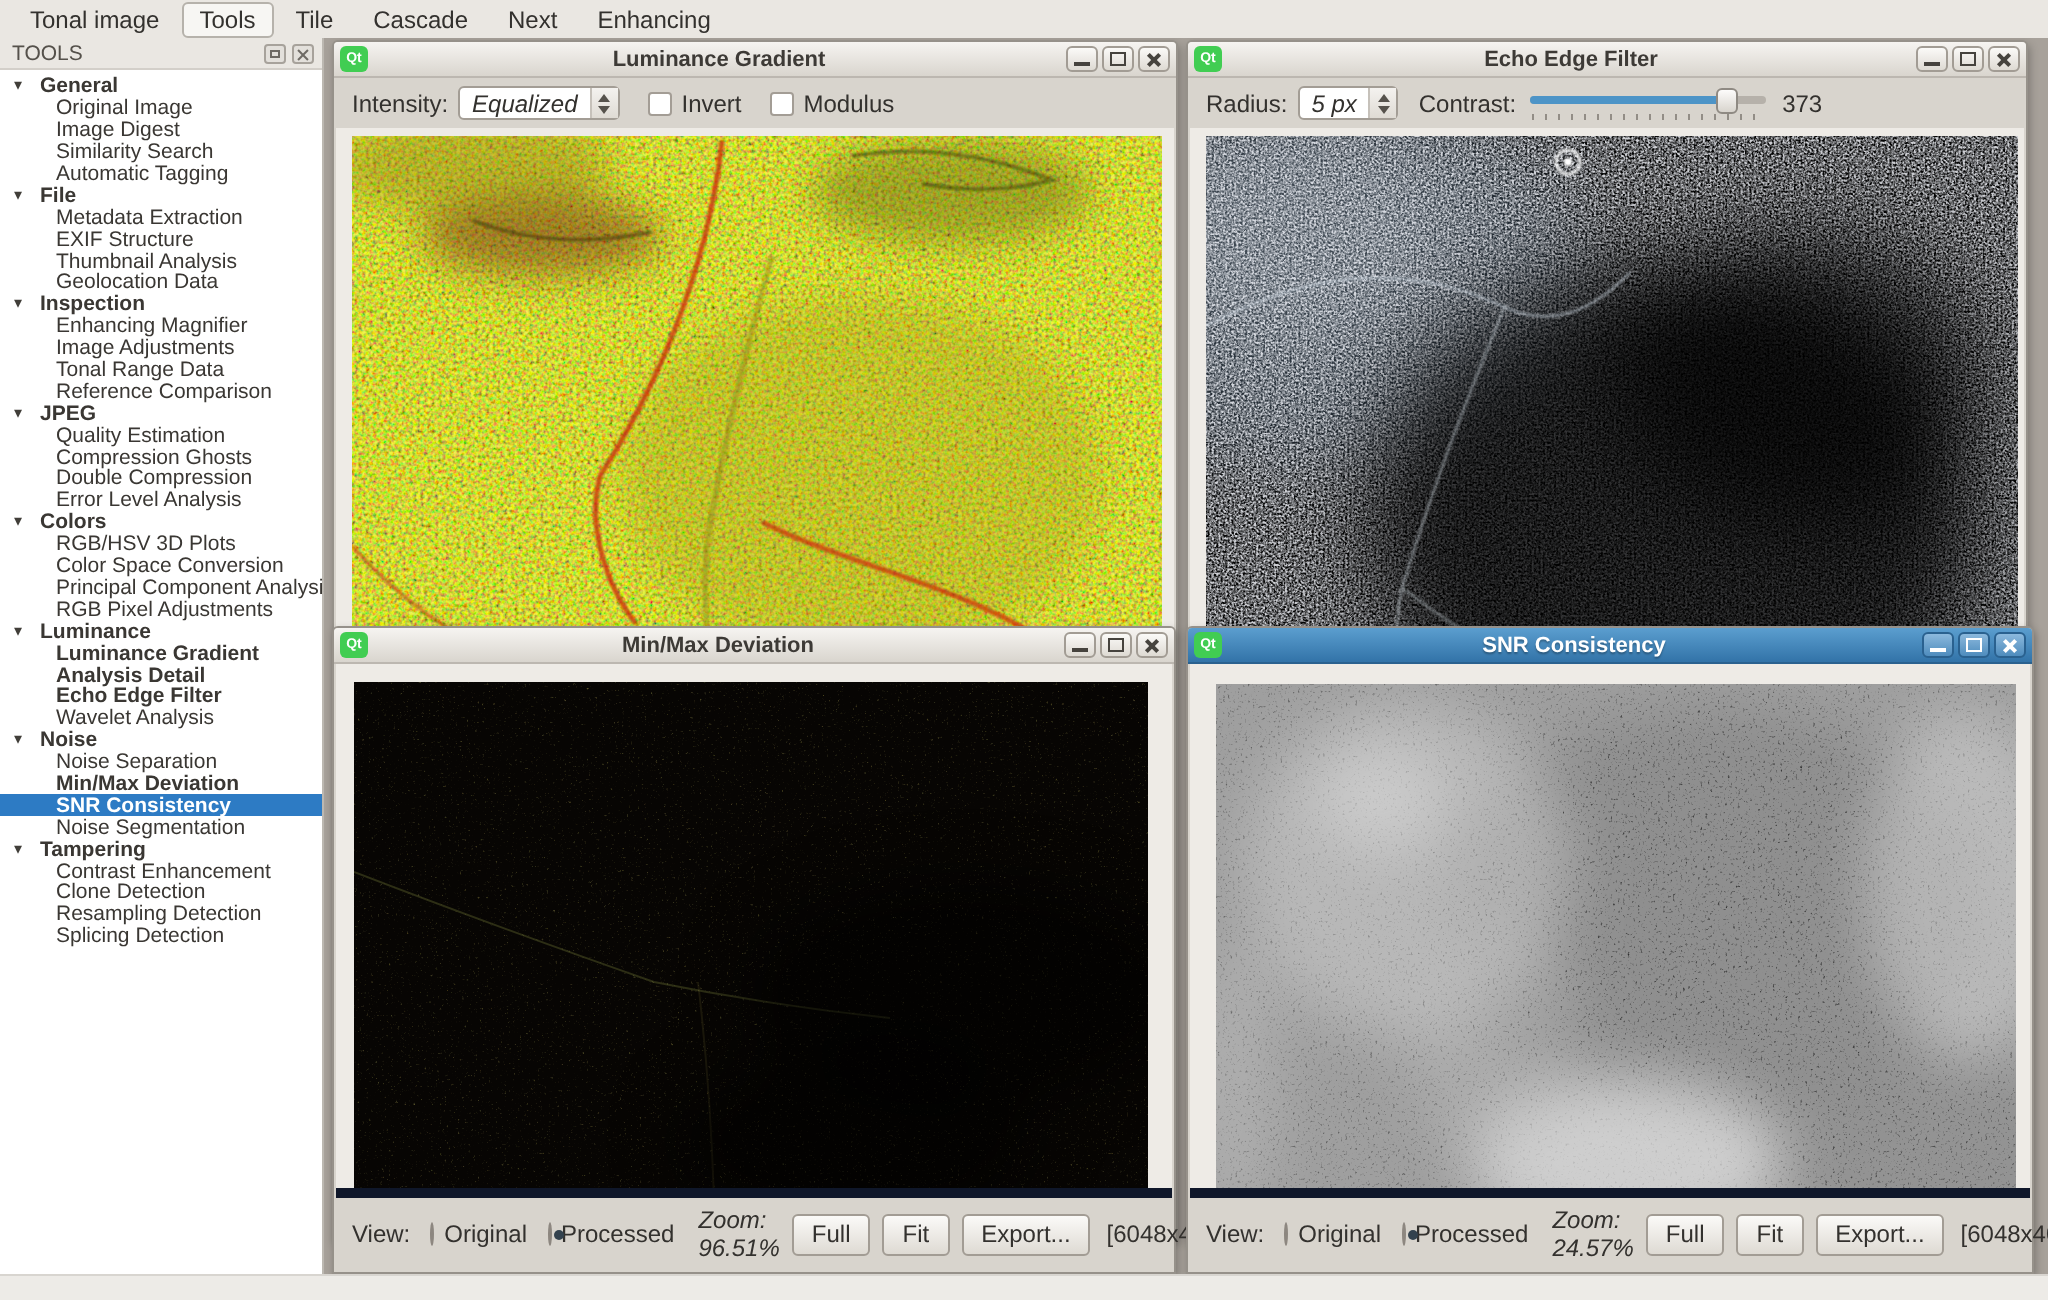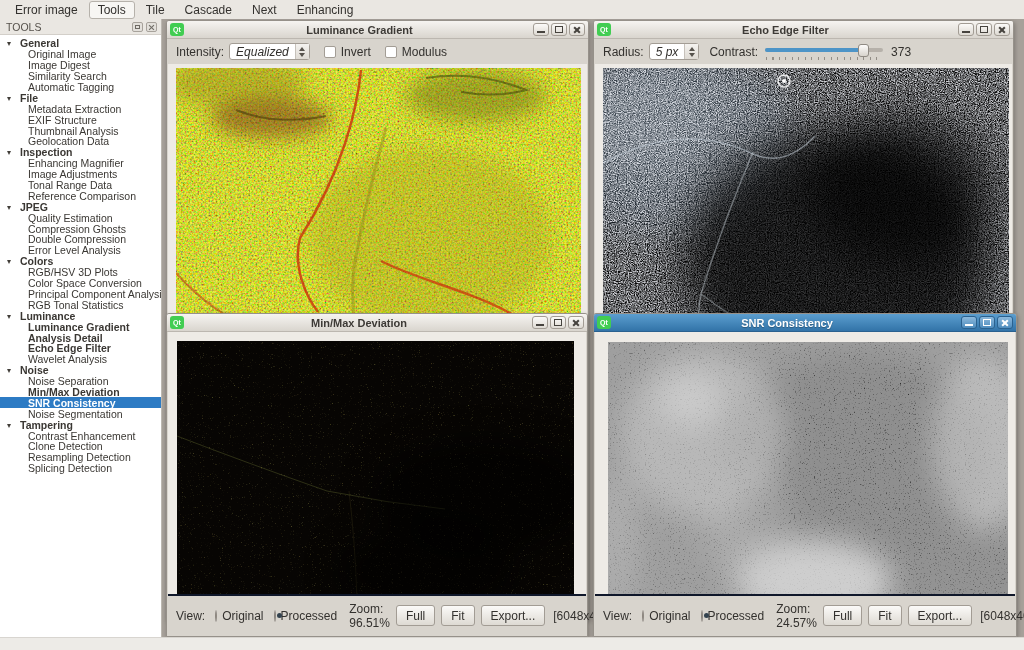--- a/index.html
+++ b/index.html
@@ -79,35 +79,35 @@
   .slider-ticks{position:absolute;left:1px;right:1px;top:13px;height:3px;
     background-image:repeating-linear-gradient(90deg,#928d86 0,#928d86 1px,transparent 1px,transparent 6.5px);}
   
   .viewport{position:absolute;left:1px;right:1px;bottom:1px;background:#eeebe6;overflow:hidden;}
   .viewport.with-toolbar{top:43px;}
   .viewport.no-toolbar{top:18px;}
   .viewport.with-status{bottom:27px;}
   .img-frame{position:absolute;}
   .img-frame svg{display:block;}
   .statusbar{position:absolute;left:1px;right:1px;bottom:1px;height:41px;display:flex;align-items:center;
-    padding:0 8px;background:#d8d4cd;border-top:2px solid #0f172a;box-sizing:border-box;}
+    padding:0 8px;background:#d8d4cd;border-top:5px solid #0f172a;box-sizing:border-box;}
   .radio{width:12px;height:12px;border:1px solid #8d8press press78;border-radius:50%;background:#fff;margin:0 5px 0 10px;box-sizing:border-box;position:relative;border:1px solid #8d8780;}
   .radio.checked::after{content:"";position:absolute;left:2.5px;top:2.5px;width:5px;height:5px;border-radius:50%;background:#33424e;}
   .sbtn{height:19px;padding:0 9px;margin-left:6px;border:1px solid #a29c94;border-radius:3px;
     background:linear-gradient(#fbfaf8,#dedad3);font-size:12px;color:#33312e;display:flex;align-items:center;}
-  .sb-zoom{margin-left:12px;}
+  .sb-zoom{margin-left:12px;font-style:italic;}
   .spacer{flex:1;}
   .sb-size{margin-left:8px;white-space:nowrap;}
 </style>
 </head>
 <body>
 
 <div class="menubar">
 
-<div class="menu-item">Error image</div>
+<div class="menu-item">Tonal image</div>
     <div class="menu-item active">Tools</div>
     <div class="menu-item">Tile</div>
     <div class="menu-item">Cascade</div>
     <div class="menu-item">Next</div>
     <div class="menu-item">Enhancing</div>
   </div>
 
 <div class="sidebar">
   <div class="sidebar-header">
     <span class="sh-title">TOOLS</span>
@@ -207,21 +207,21 @@
       <div class="trow">
 
         <span class="tlabel">Color Space Conversion</span>
       </div>
       <div class="trow">
 
         <span class="tlabel">Principal Component Analysis</span>
       </div>
       <div class="trow">
 
-        <span class="tlabel">RGB Tonal Statistics</span>
+        <span class="tlabel">RGB Pixel Adjustments</span>
       </div>
       <div class="trow category">
         <span class="caret"></span>
         <span class="tlabel">Luminance</span>
       </div>
       <div class="trow bold">
 
         <span class="tlabel">Luminance Gradient</span>
       </div>
       <div class="trow bold">

